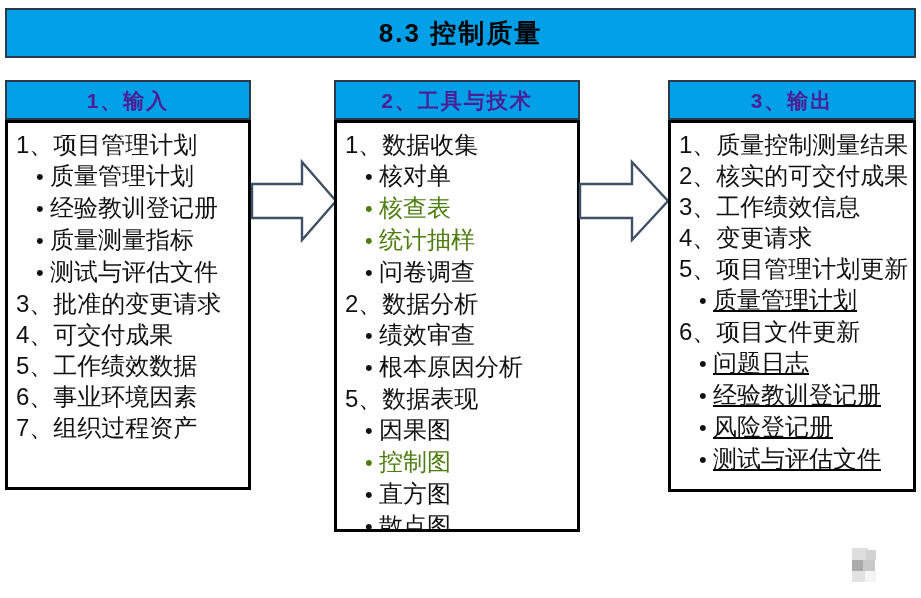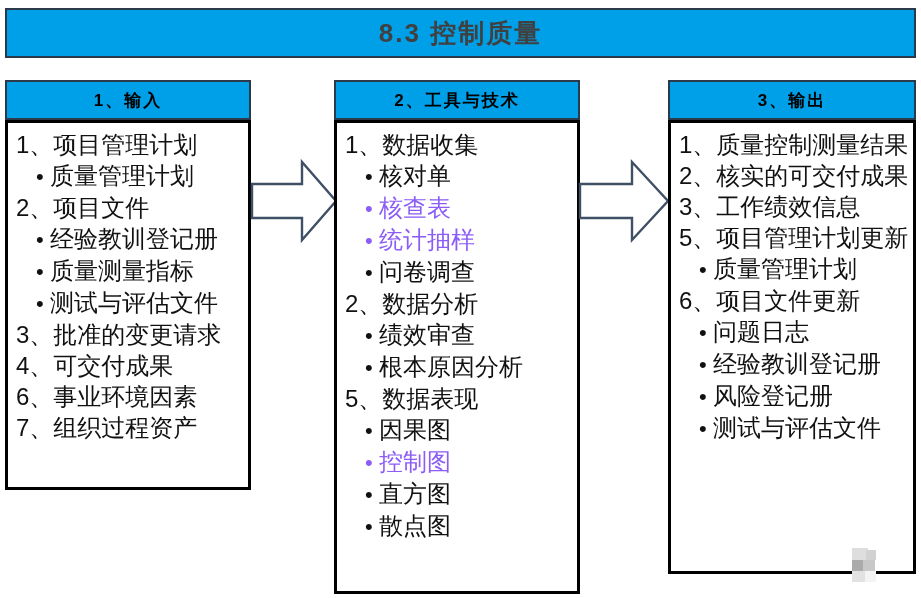--- a/index.html
+++ b/index.html
@@ -14,65 +14,65 @@
 
   
   .title-bar{
     position:absolute;left:5px;top:8px;width:911px;height:50px;
     background:#00a0e8;
     border:2px solid #2b3a4a;
     box-sizing:border-box;
     display:flex;align-items:center;justify-content:center;
   }
   .title-bar .title-text{
-    color:#404040;font-weight:bold;font-size:26px;letter-spacing:2px;
+    color:#000000;font-weight:bold;font-size:26px;letter-spacing:2px;
     line-height:1;
   }
 
   
   .column{position:absolute;box-sizing:border-box;}
   .col-header{
     position:absolute;left:0;top:0;right:0;height:40px;
     background:#00a0e8;
     border:2px solid #2b3a4a;
     box-sizing:border-box;
     display:flex;align-items:center;justify-content:center;
   }
   .col-header .hdr-text{
-    color:#000000;font-weight:bold;font-size:17px;letter-spacing:2px;line-height:1;
+    color:#4c1d95;font-weight:bold;font-size:21px;letter-spacing:2px;line-height:1;
   }
   .col-body{
     position:absolute;left:0;right:0;
     border:3px solid #000000;
     box-sizing:border-box;
     background:#ffffff;
     padding:6px 4px 4px 6px;
     overflow:hidden;
   }
 
   #col1{left:5px;top:80px;width:246px;}
   #col1 .col-body{top:40px;height:370px;}
 
   #col2{left:334px;top:80px;width:246px;}
-  #col2 .col-body{top:40px;height:474px;}
+  #col2 .col-body{top:40px;height:412px;}
 
   #col3{left:668px;top:80px;width:248px;}
-  #col3 .col-body{top:40px;height:454px;}
+  #col3 .col-body{top:40px;height:372px;text-decoration:underline;}
 
   
   .line{
     display:block;
     font-size:24px;
     line-height:31px;
     color:#111111;
     white-space:nowrap;
   }
   .line.lvl0{padding-left:2px;}
   .line.lvl1{padding-left:22px;}
-  .line.red{color:#8b5cf6;}
+  .line.red{color:#4d7c0f;}
   .num{display:inline-block;letter-spacing:0px;}
   .bullet{display:inline-block;width:14px;text-align:left;font-size:22px;}
 
   
   .arrow{position:absolute;}
   .arrow svg{display:block;}
   #arrow1{left:250px;top:158px;width:88px;height:86px;}
   #arrow2{left:578px;top:158px;width:92px;height:86px;}
 
   
@@ -95,26 +95,26 @@
     <span class="title-text">8.3 控制质量</span>
   </div>
 
   <div class="column" id="col1">
     <div class="col-header">
       <span class="hdr-text">1、输入</span>
     </div>
     <div class="col-body">
         <span class="line lvl0"><span class="num">1、项目管理计划</span></span>
         <span class="line lvl1"><span class="bullet">•</span><span>质量管理计划</span></span>
-        <span class="line lvl0"><span class="num">2、项目文件</span></span>
         <span class="line lvl1"><span class="bullet">•</span><span>经验教训登记册</span></span>
         <span class="line lvl1"><span class="bullet">•</span><span>质量测量指标</span></span>
         <span class="line lvl1"><span class="bullet">•</span><span>测试与评估文件</span></span>
         <span class="line lvl0"><span class="num">3、批准的变更请求</span></span>
         <span class="line lvl0"><span class="num">4、可交付成果</span></span>
+        <span class="line lvl0"><span class="num">5、工作绩效数据</span></span>
         <span class="line lvl0"><span class="num">6、事业环境因素</span></span>
         <span class="line lvl0"><span class="num">7、组织过程资产</span></span>
       </div>
   </div>
 
   <div class="arrow" id="arrow1">
     <svg width="88" height="86" viewBox="0 0 88 86">
       <polygon points="2,26 52,26 52,4 86,43 52,82 52,60 2,60" fill="#ffffff" stroke="#3f5066" stroke-width="2.4" stroke-linejoin="miter"></polygon>
     </svg>
   </div>
@@ -147,20 +147,21 @@
   </div>
 
   <div class="column" id="col3">
     <div class="col-header">
       <span class="hdr-text">3、输出</span>
     </div>
     <div class="col-body">
         <span class="line lvl0"><span class="num">1、质量控制测量结果</span></span>
         <span class="line lvl0"><span class="num">2、核实的可交付成果</span></span>
         <span class="line lvl0"><span class="num">3、工作绩效信息</span></span>
+        <span class="line lvl0"><span class="num">4、变更请求</span></span>
         <span class="line lvl0"><span class="num">5、项目管理计划更新</span></span>
         <span class="line lvl1"><span class="bullet">•</span><span>质量管理计划</span></span>
         <span class="line lvl0"><span class="num">6、项目文件更新</span></span>
         <span class="line lvl1"><span class="bullet">•</span><span>问题日志</span></span>
         <span class="line lvl1"><span class="bullet">•</span><span>经验教训登记册</span></span>
         <span class="line lvl1"><span class="bullet">•</span><span>风险登记册</span></span>
         <span class="line lvl1"><span class="bullet">•</span><span>测试与评估文件</span></span>
       </div>
   </div>
 

